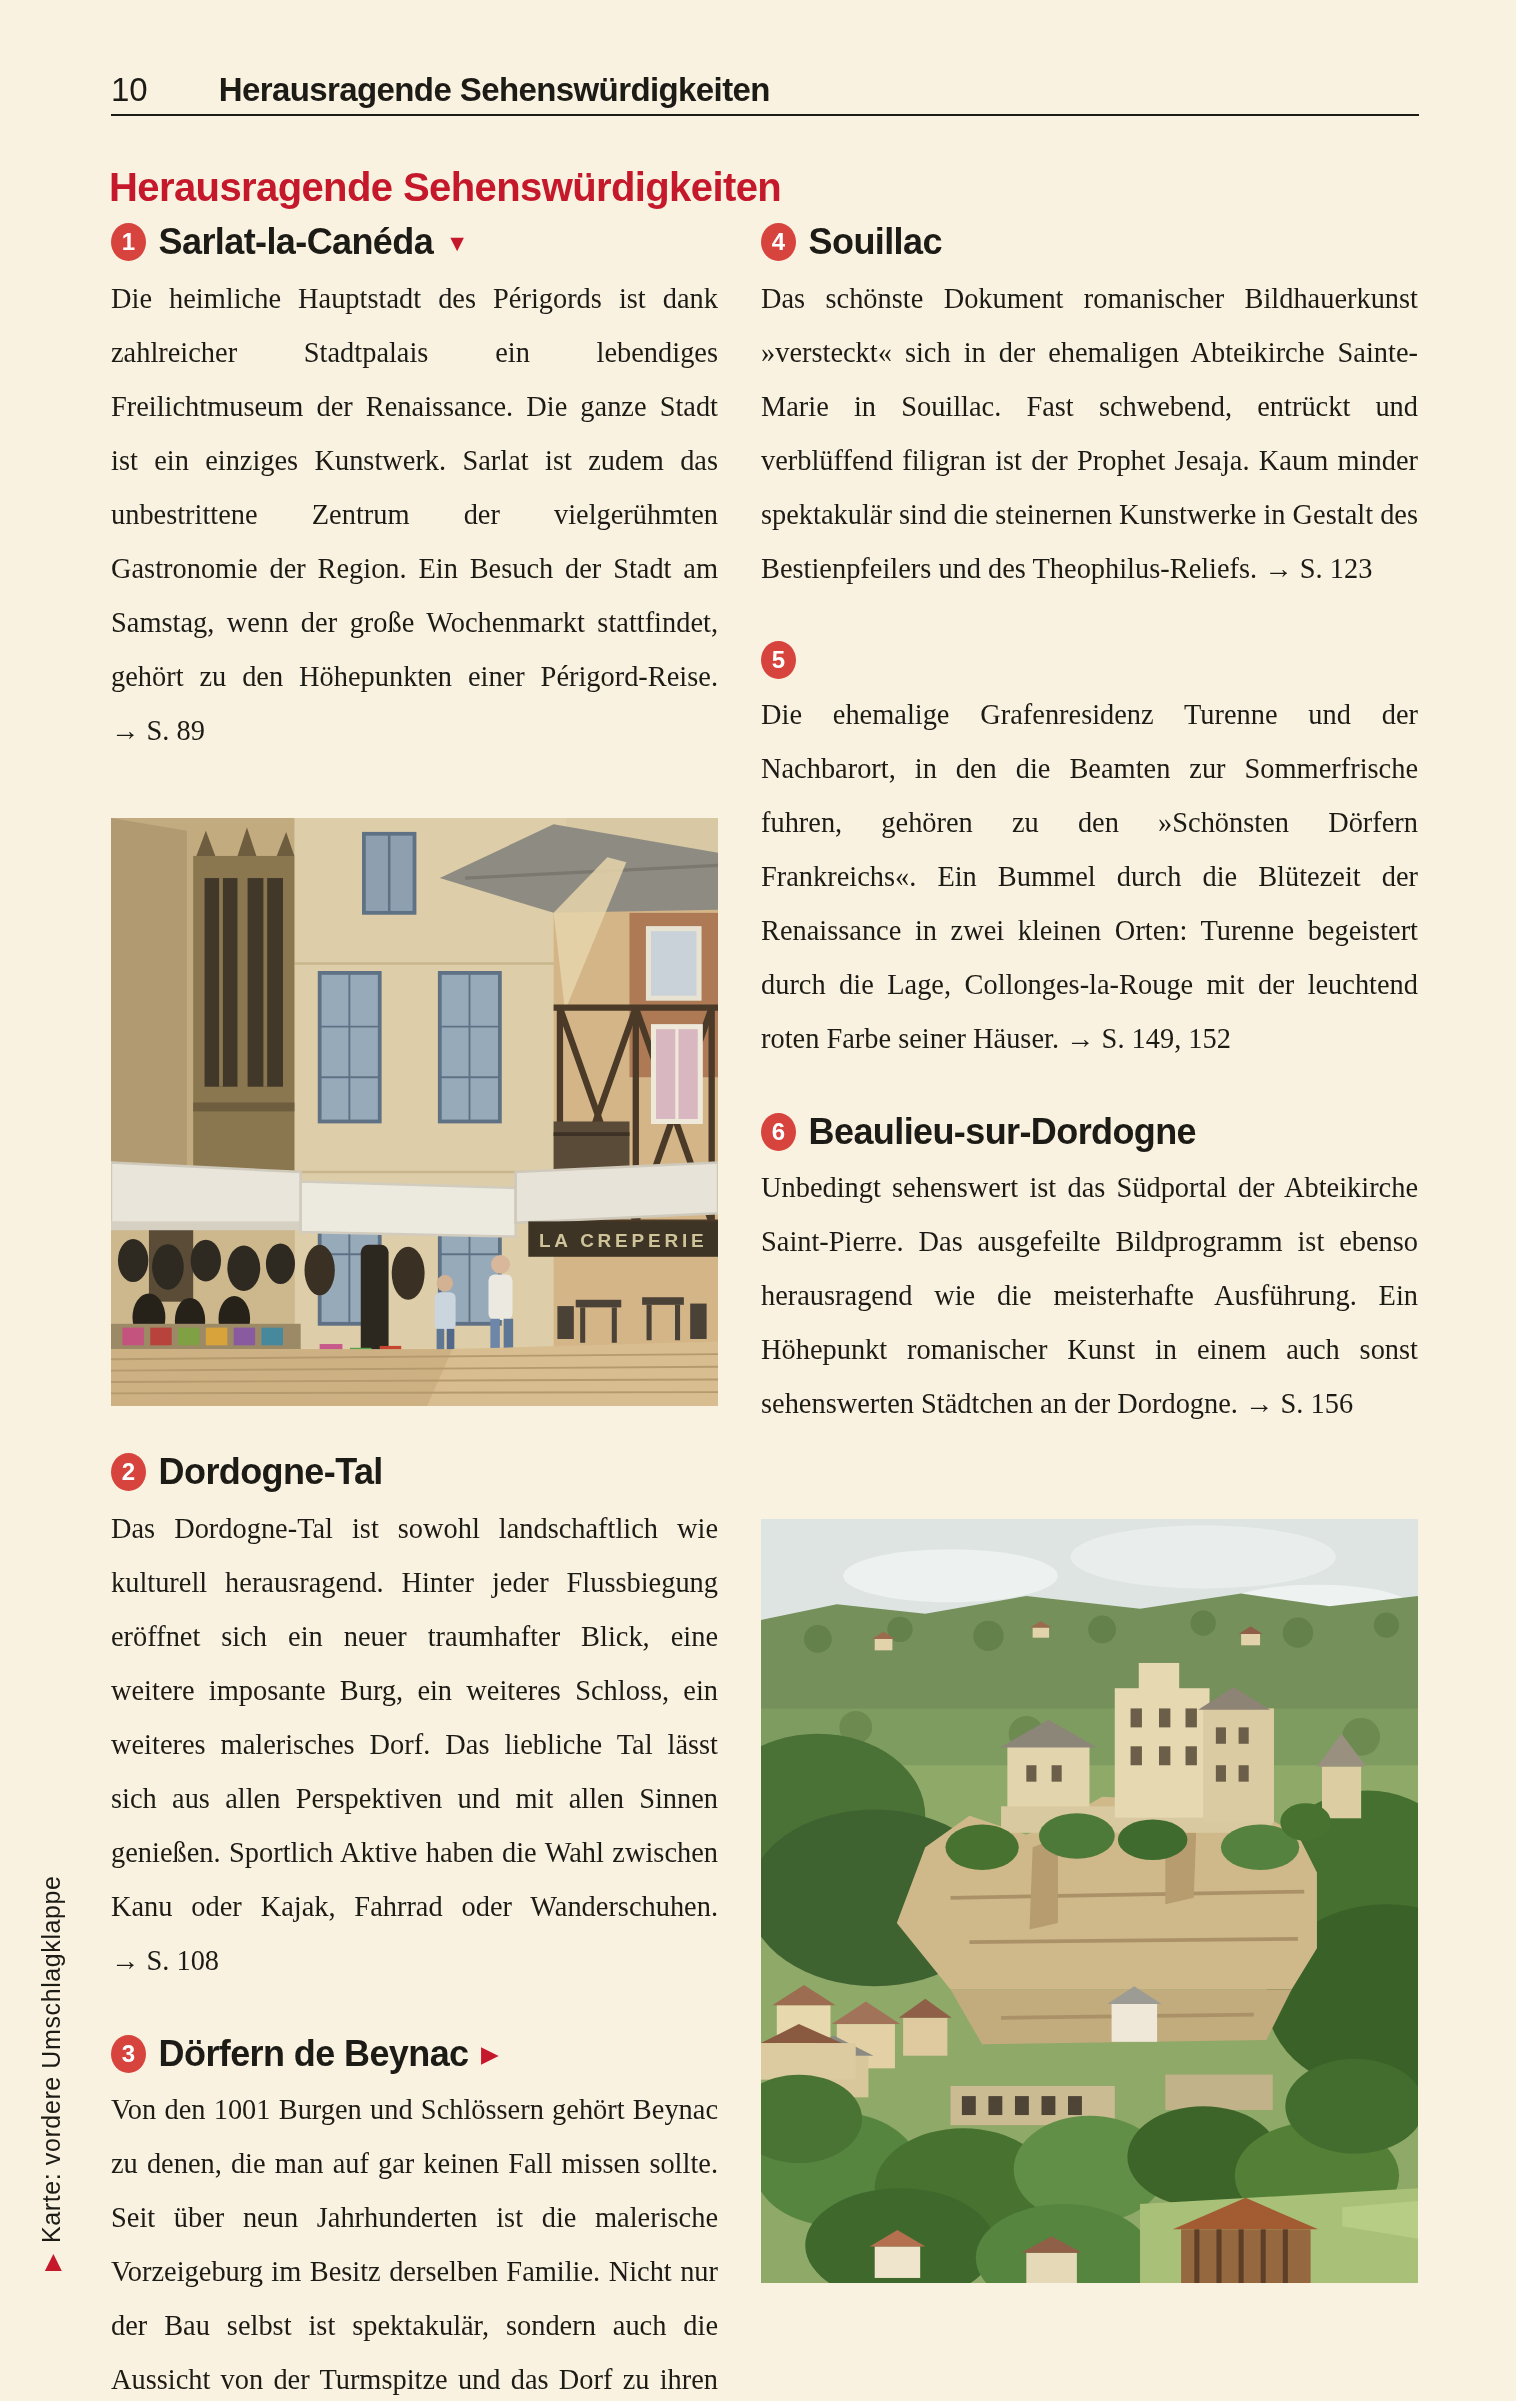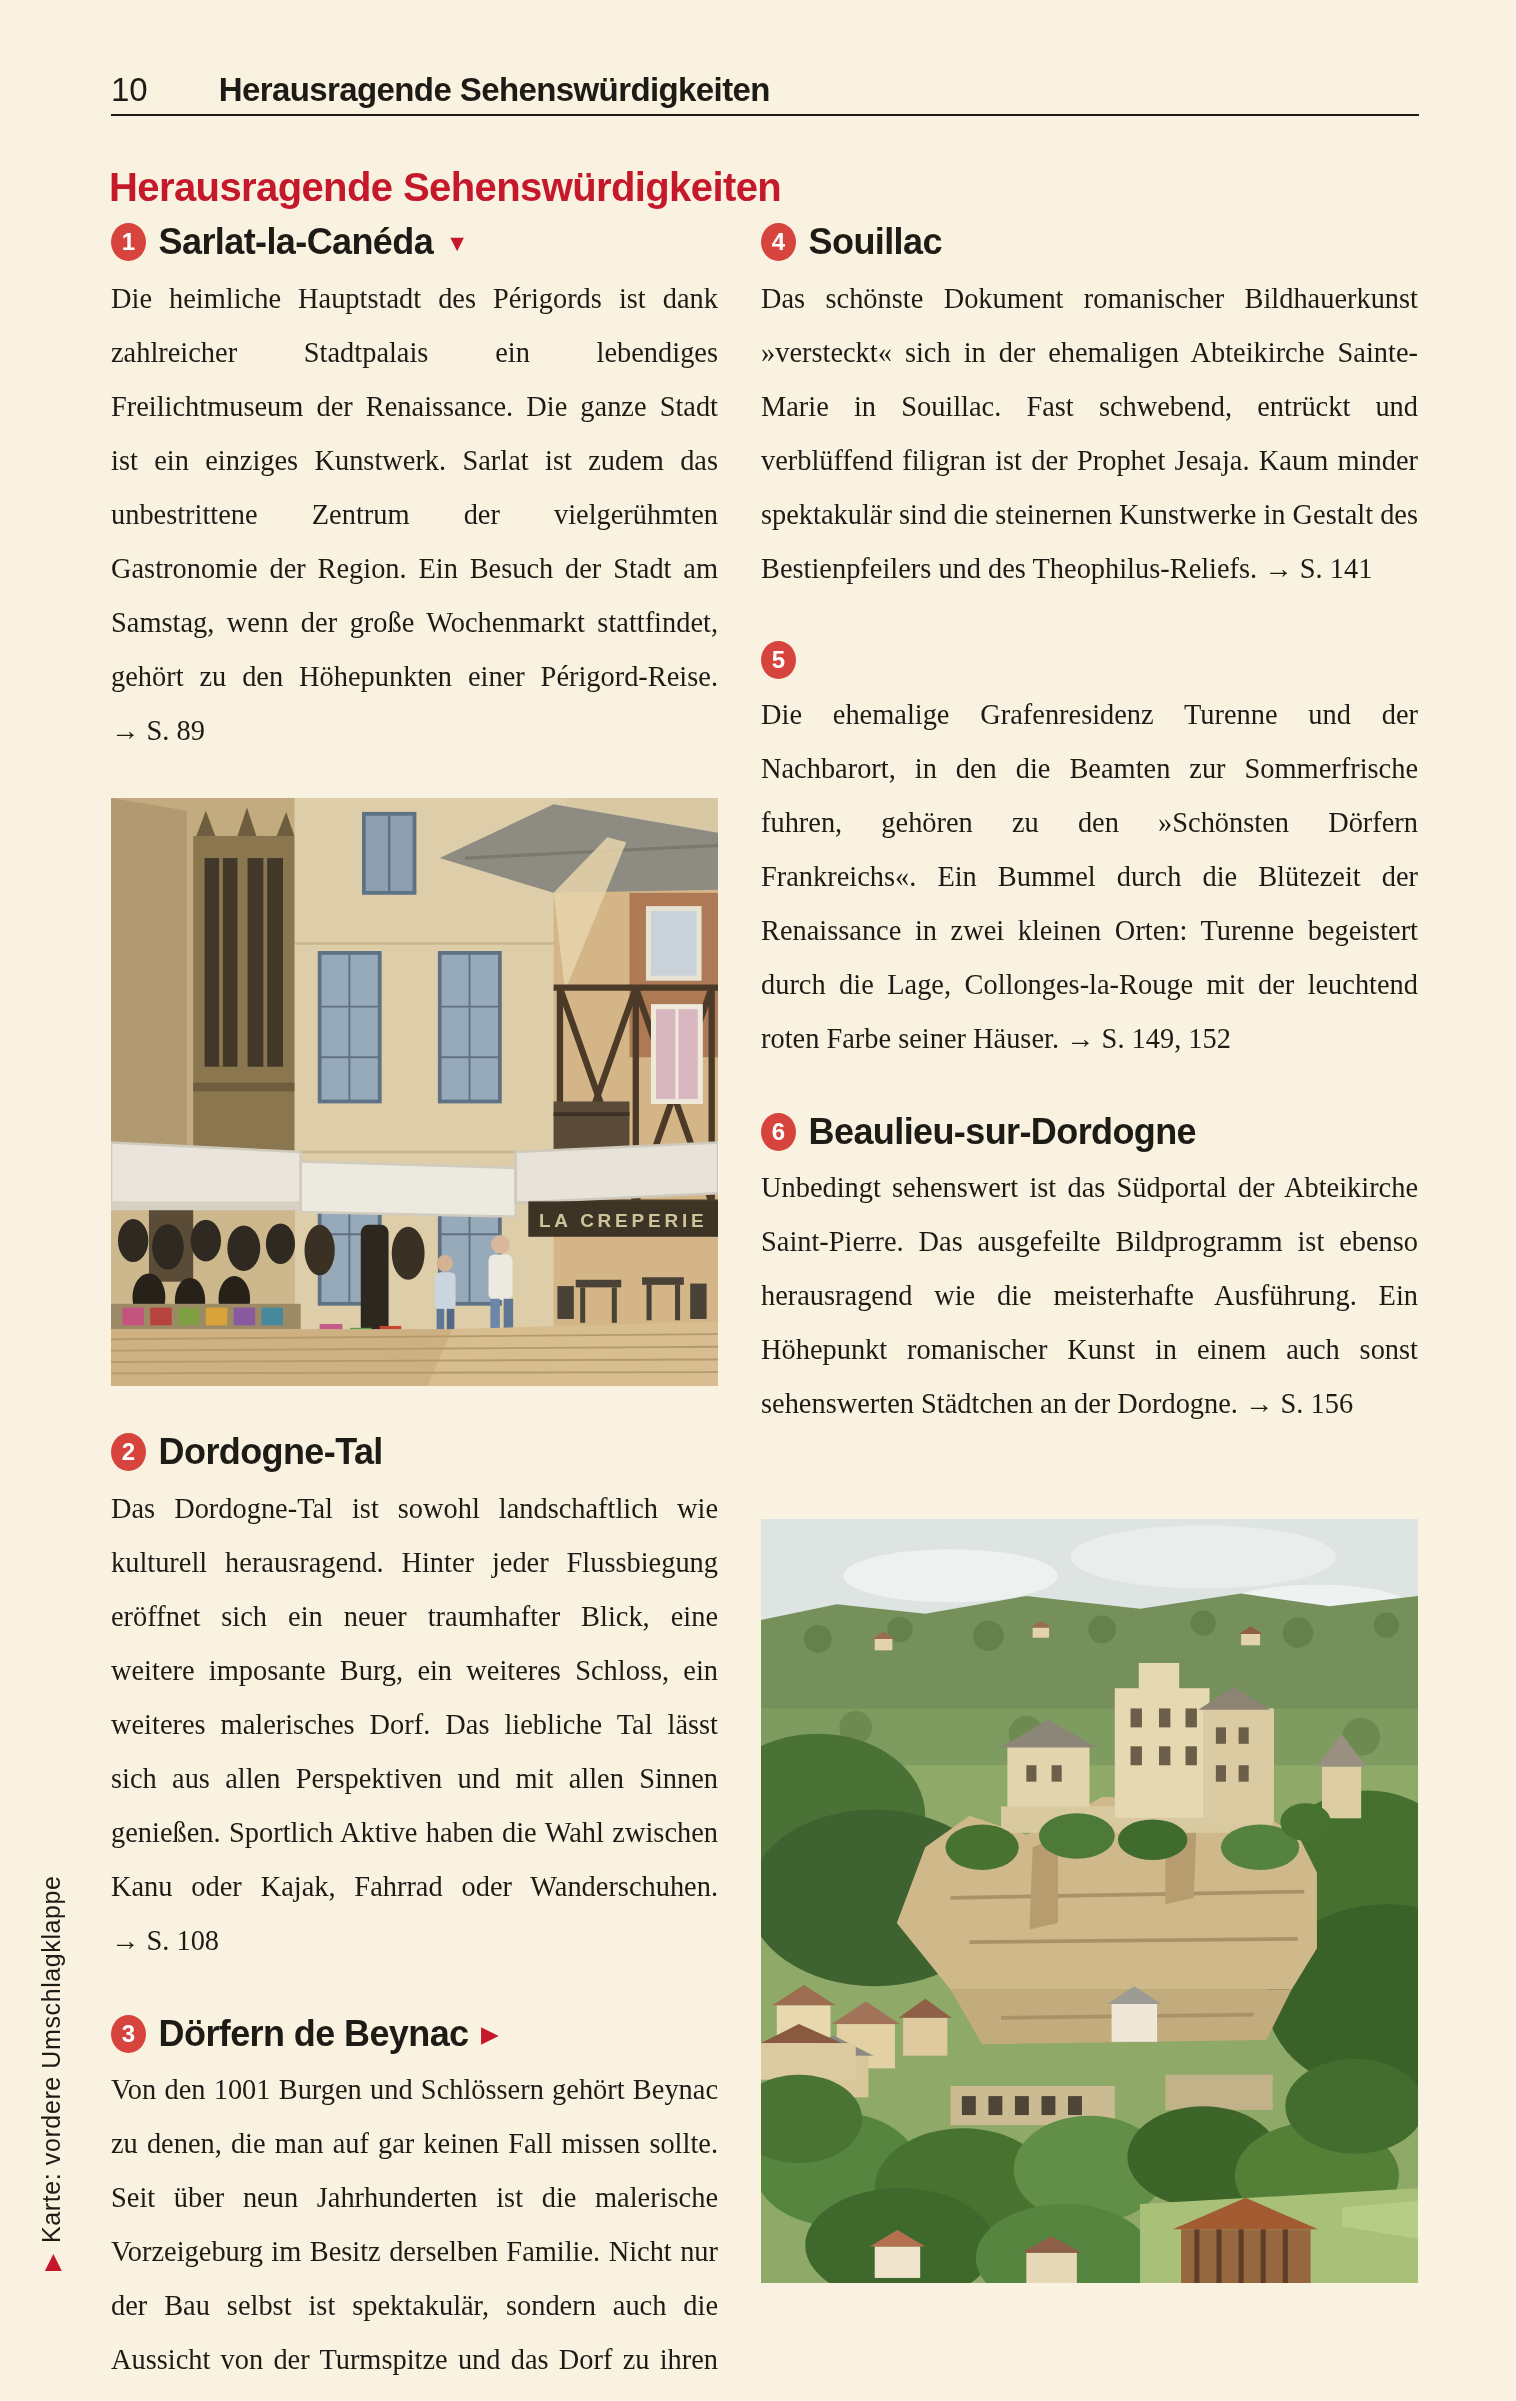--- a/index.html
+++ b/index.html
@@ -39,21 +39,21 @@
   .sec-title{font-size:36px;font-weight:700;letter-spacing:-0.6px;}
   .marker{color:#c5182b;font-size:23px;line-height:1;transform:translateY(1.3px);}
   .sec-body{
     margin:8.8px 0 0;
     font-size:28.4px;line-height:54px;
     text-align:justify;text-justify:inter-word;hyphens:none;font-family:Liberation Serif, serif;
   }
   .ref{white-space:nowrap;}
 
   figure{margin:0;padding:0;}
-  .photo-sarlat{margin-top:40px;width:607px;height:588px;}
+  .photo-sarlat{margin-top:60px;width:607px;height:588px;}
   .photo-beynac{margin-top:88px;width:657px;height:764px;}
   figure svg{display:block;width:100%;height:100%;}
 
   
   .map-note{
     position:absolute;left:37px;top:1782px;height:461px;width:33px;
     writing-mode:vertical-rl;transform:rotate(180deg);
     font-size:25px;color:#1d1b16;letter-spacing:0.6px;white-space:nowrap;
   }
   .map-tri{
@@ -246,21 +246,21 @@
 
   </div>
 
   <div class="col col-right">
 
     <div class="sec">
       <div class="sec-head">
         <span class="badge">4</span>
         <span class="sec-title">Souillac</span>
       </div>
-      <p class="sec-body"><span>Das schönste Dokument romanischer Bildhauerkunst »versteckt« sich in der ehemaligen Abteikirche Sainte-Marie in Souillac. Fast schwebend, entrückt und verblüffend filigran ist der Prophet Jesaja. Kaum minder spektakulär sind die steinernen Kunstwerke in Gestalt des Bestienpfeilers und des Theophilus-Reliefs.</span> <span class="ref">→ S. 141</span></p>
+      <p class="sec-body"><span>Das schönste Dokument romanischer Bildhauerkunst »versteckt« sich in der ehemaligen Abteikirche Sainte-Marie in Souillac. Fast schwebend, entrückt und verblüffend filigran ist der Prophet Jesaja. Kaum minder spektakulär sind die steinernen Kunstwerke in Gestalt des Bestienpfeilers und des Theophilus-Reliefs.</span> <span class="ref">→ S. 123</span></p>
     </div>
 
     <div class="sec">
       <div class="sec-head">
         <span class="badge">5</span>
       </div>
       <p class="sec-body"><span>Die ehemalige Grafenresidenz Turenne und der Nachbarort, in den die Beamten zur Sommerfrische fuhren, gehören zu den »Schönsten Dörfern Frankreichs«. Ein Bummel durch die Blütezeit der Renaissance in zwei kleinen Orten: Turenne begeistert durch die Lage, Collonges-la-Rouge mit der leuchtend roten Farbe seiner Häuser.</span> <span class="ref">→ S. 149, 152</span></p>
     </div>
 
     <div class="sec">

